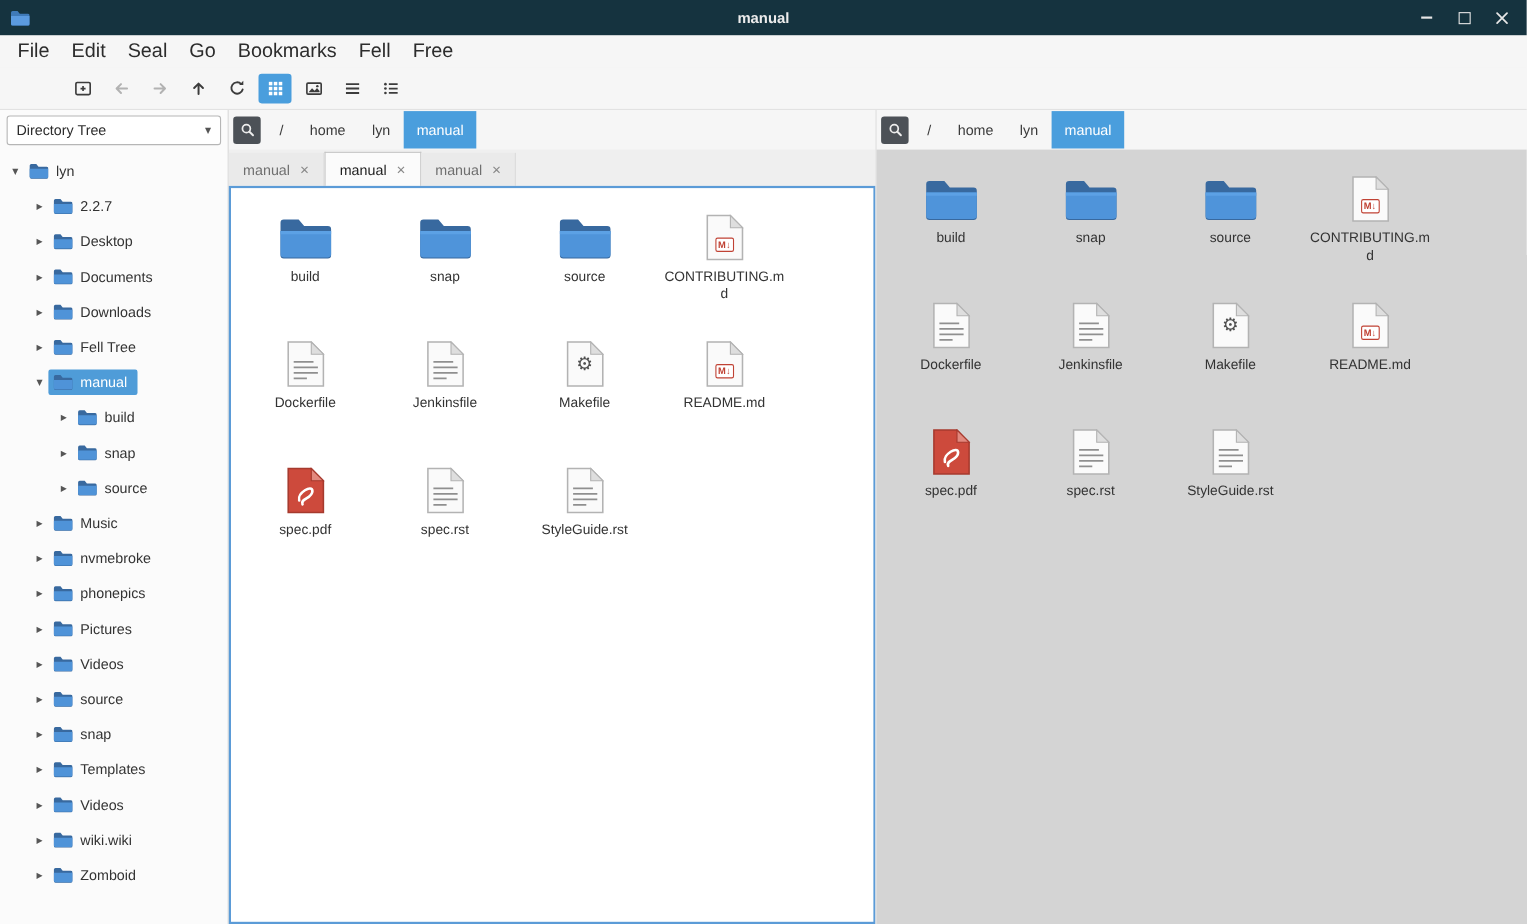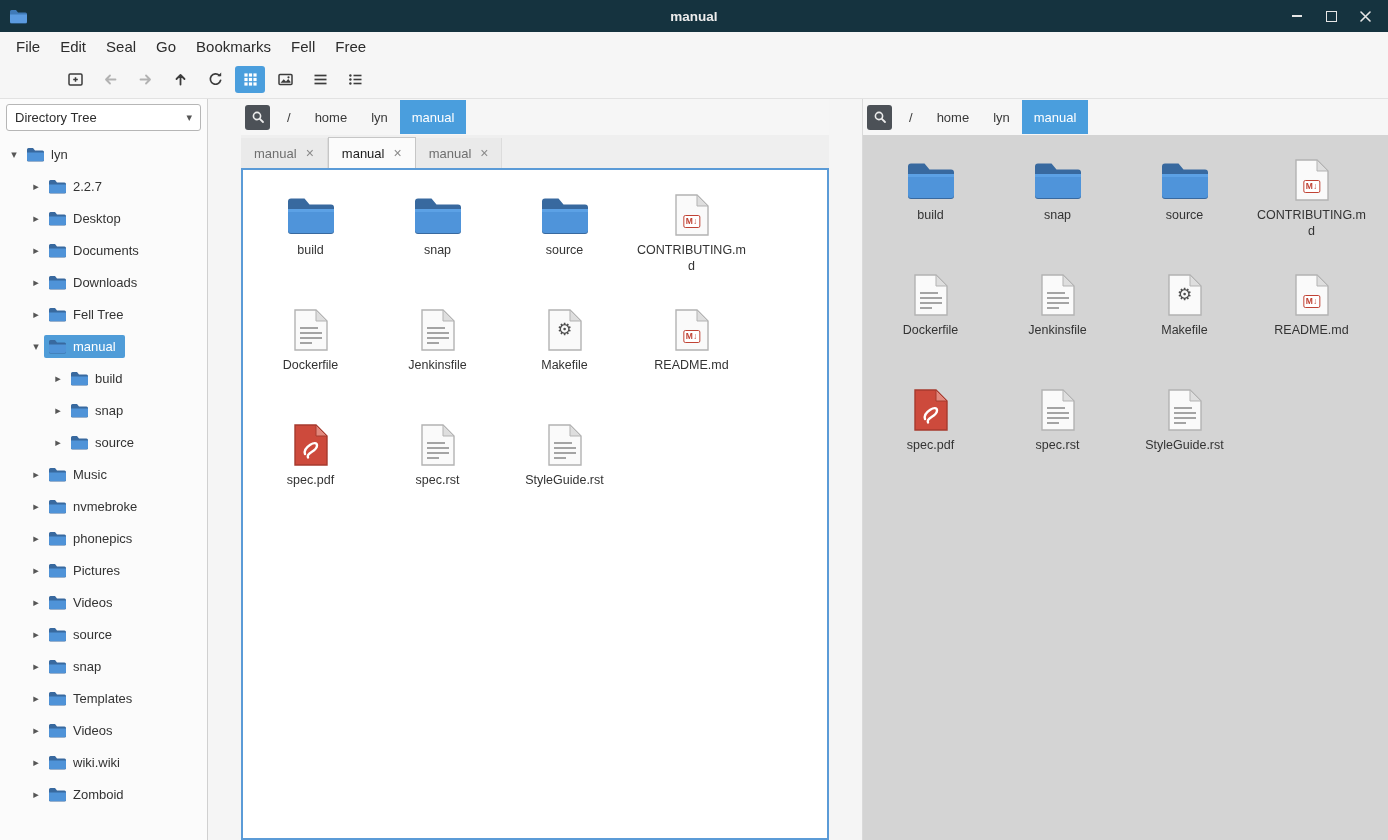--- a/index.html
+++ b/index.html
@@ -10,27 +10,27 @@
   .titlebar{flex:0 0 32px;height:32px;background:#15333f;display:flex;align-items:center;position:relative;}
   .win-icon{margin-left:9px;display:flex;z-index:1;}
   .title{position:absolute;left:0;right:0;text-align:center;color:#ececec;font-weight:bold;font-size:13.5px;}
   .win-controls{margin-left:auto;display:flex;align-items:center;gap:20px;padding-right:16px;z-index:1;}
   .win-btn{display:flex;align-items:center;justify-content:center;width:14px;height:14px;}
   .glyph-min{width:10px;height:2px;background:#e6e6e6;}
   .glyph-max{width:9px;height:9px;border:1.5px solid #e6e6e6;}
 
   
   .menubar{flex:0 0 28px;background:#f6f6f6;display:flex;align-items:center;padding-left:6px;}
-  .menu-item{padding:4px 10px;font-size:15px;color:#2c2c2c;border-radius:2px;cursor:default;}
+  .menu-item{padding:4px 10px;font-size:18px;color:#2c2c2c;border-radius:2px;cursor:default;}
   .toolbar{flex:0 0 38px;background:#f6f6f6;display:flex;align-items:center;padding-left:60px;gap:5px;border-bottom:1px solid #e2e2e2;}
   .tool-btn{width:30px;height:27px;display:flex;align-items:center;justify-content:center;border-radius:3px;}
   .tool-btn.active{background:#4a9edd;}
 
   
-  .main{flex:1;display:flex;min-height:0;gap:33px;}
+  .main{flex:1;display:flex;min-height:0;}
   .sidebar{flex:0 0 207px;width:207px;background:#fbfbfb;border-right:1px solid #d0d0d0;display:flex;flex-direction:column;min-height:0;}
   .combo{margin:5px 6px 2px 6px;height:25px;background:#fff;border:1px solid #b6b6b6;border-radius:3px;
     display:flex;align-items:center;justify-content:space-between;padding:0 8px;font-size:13px;color:#2c2c2c;}
   .combo-arrow{color:#555;font-size:11px;}
   .tree{flex:1;overflow:hidden;padding-top:5px;}
   .tree-row{height:32px;display:flex;align-items:center;}
   .expander{width:16px;flex:0 0 16px;text-align:center;color:#565656;font-size:11px;}
   .tree-body{display:flex;align-items:center;gap:7px;padding:4px 9px 4px 4px;border-radius:2px;}
   .tree-body.selected{background:#4f9cd8;}
   .tree-body.selected .tree-label{color:#fff;}

